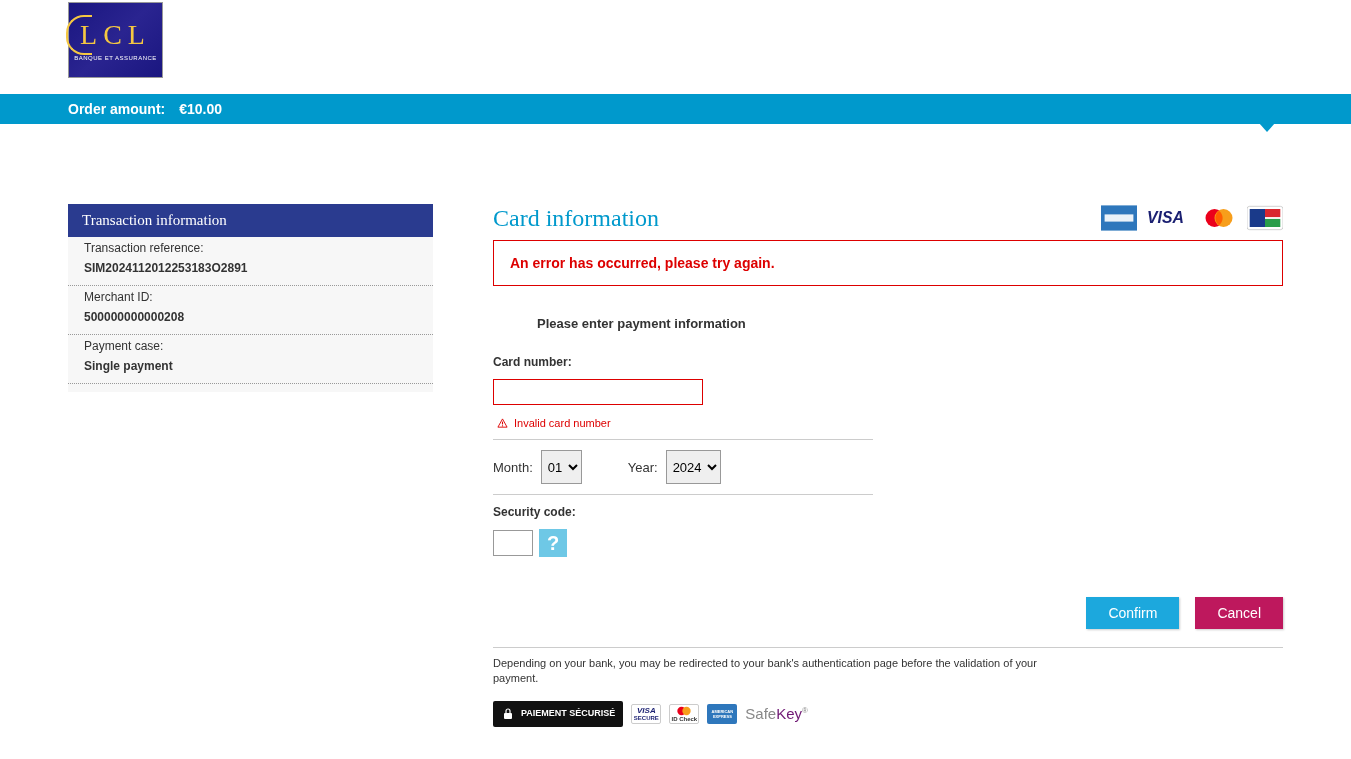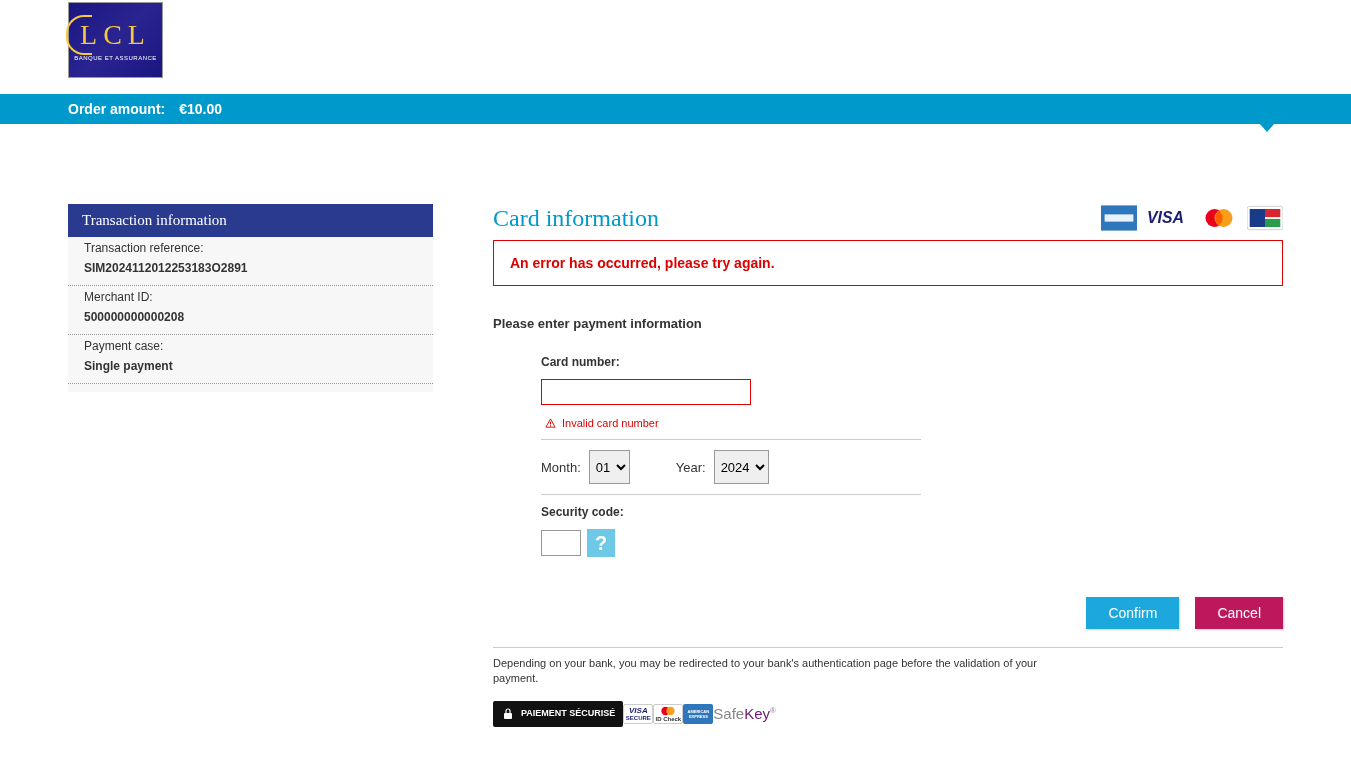--- a/index.html
+++ b/index.html
@@ -40,23 +40,23 @@
 .sidebar-value { font-size: 12px; font-weight: bold;}
 
 .content { flex: 1; }
 .content-header { display: flex; justify-content: space-between; align-items: center; margin-bottom: 8px;}
 .content-title { font-family: Georgia, 'Times New Roman', serif; font-size: 24px; color: #0099cc; font-weight: normal;}
 .card-logos { display: flex; gap: 10px; align-items:center;}
 .card-logos svg { height: 28px;}
 
 .error-box { border: 1px solid #d00; padding: 14px 16px; color: #d00; font-size: 14px; font-weight: bold; margin-bottom: 30px;}
 
-.form-intro { font-weight: bold; font-size: 13px; margin-bottom: 6px;}
-
-.field-block { padding: 10px 0; border-top:1px solid #ccc; width:380px;margin-left:48px;}
+.form-intro { font-weight: bold; font-size: 13px; margin-bottom: 6px; margin-left: 44px;}
+
+.field-block { padding: 10px 0; border-top:1px solid #ccc; width:380px;}
 .field-block.first{border-top:none;}
 .field-label { font-weight: bold; font-size: 12px; margin-bottom: 10px; display:block;}
 
 .card-input { width: 210px; height: 26px; border: 1px solid #d00; padding: 2px 4px; font-size: 13px;}
 .inline-error { color: #d00; font-size: 11px; display:flex; align-items:center; gap:6px; margin-top:12px; padding-left:4px;}
 .warn-icon { width:11px; height:11px; }
 
 .exp-row { display:flex; align-items:center; gap:8px; font-size:13px;}
 .exp-row .gap { width:30px;}
 select { border:1px solid #999; padding:2px 2px; font-size:13px; height:34px; background:#efefef;}
@@ -65,21 +65,21 @@
 .help-btn { display:inline-flex; width:28px; height:28px; background:#6ec8e6; color:#fff; font-size:20px; font-weight:bold; align-items:center; justify-content:center; margin-left:6px; vertical-align:top; cursor:pointer;}
 .sec-row{display:flex; align-items:center;}
 
 .actions { display:flex; justify-content:flex-end; gap:16px; margin-top:30px; padding-bottom:18px; border-bottom:1px solid #ccc;}
 .btn { padding: 8px 22px; border:none; color:#fff; font-size:14px; cursor:pointer; box-shadow:1px 1px 2px rgba(0,0,0,0.2);}
 .btn-confirm { background:#1ca8dd;}
 .btn-cancel { background:#be185d;}
 
 .disclaimer { font-size:11px; color:#333; padding:8px 0 14px 0; line-height:1.4; max-width:560px;}
 
-.sec-logos { display:flex; align-items:center;}
+.sec-logos { display:flex; gap:8px; align-items:center;}
 .paysec-box { background:#111; color:#fff; display:flex; align-items:center; gap:6px; padding:4px 8px; height:26px; border-radius:2px;}
 .paysec-box .lock{width:14px;height:14px;}
 .paysec-box .txt{font-size:9px; line-height:1; font-weight:bold;}
 .mini-card{ width:30px; height:20px; border:1px solid #ccc; border-radius:2px; display:flex; flex-direction:column; align-items:center; justify-content:center; font-size:6px; font-weight:bold; padding:1px 0;}
 .safekey{ font-size:15px; color:#888; font-weight:500;}
 .safekey .thin{color:#701a75; font-weight:300;}
 </style>
 </head>
 <body>
 

